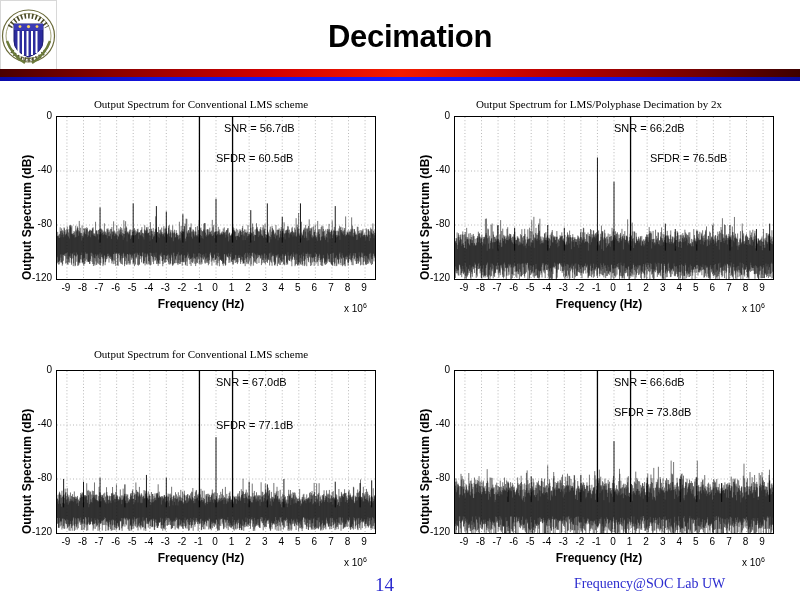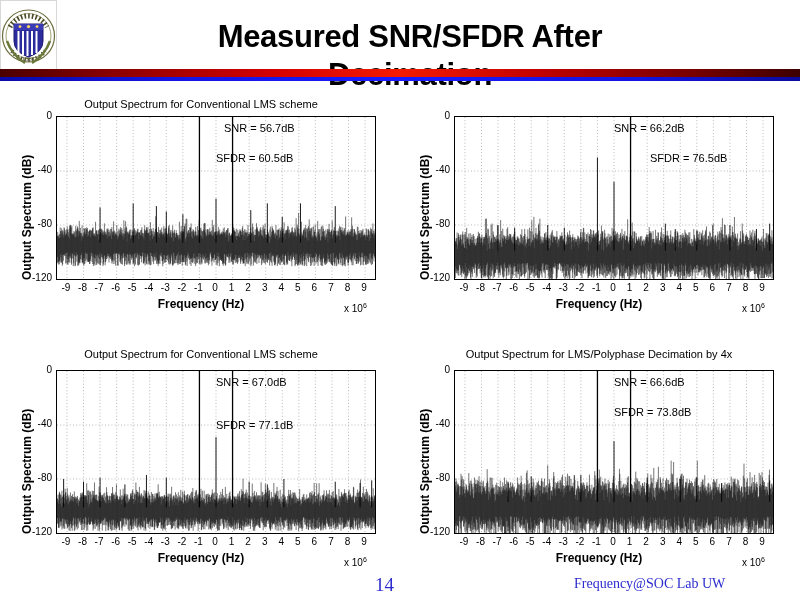--- a/index.html
+++ b/index.html
@@ -40,21 +40,21 @@
   #accent-blue{
     position:absolute;left:0;top:8px;width:100%;height:4px;
     background:linear-gradient(to right,#0a0aa8 0%,#1414e0 20%,#1a1aff 50%,#1414e0 80%,#0a0a9c 100%);
   }
 
   
   .chart{position:absolute;}
   .chart-title{
     position:absolute;left:0;top:0;width:100%;
     text-align:center;font-size:11px;color:#000;
-    font-family:Liberation Sans, sans-serif;
+    font-family:Liberation Serif, serif;
     white-space:nowrap;
   }
   .ylabel{
     position:absolute;
     font-size:12px;font-weight:bold;color:#000;
     transform:rotate(-90deg);
     transform-origin:left top;
     white-space:nowrap;
     font-family:"Liberation Sans", sans-serif;
   }
@@ -121,21 +121,20 @@
         <circle cx="19" cy="25.6" r="1.4"></circle>
         <circle cx="27.5" cy="25.6" r="1.6"></circle>
         <circle cx="36" cy="25.6" r="1.4"></circle>
       </g>
       <path d="M6 40 Q11 54 24 62" fill="none" stroke="#6b7a3a" stroke-width="2.4"></path>
       <path d="M49 40 Q44 54 31 62" fill="none" stroke="#6b7a3a" stroke-width="2.4"></path>
     </svg>
   </div>
 
   <div id="title-block">
-    <div>Measured SNR/SFDR After</div>
     <div id="title-line2">Decimation</div>
   </div>
 
   <div id="accent-bar">
     <div id="accent-red"></div>
     <div id="accent-blue"></div>
   </div>
 </div>
 
 <div id="charts-root">
@@ -207,20 +206,21 @@
       <div class="xtick" style="left: 306.375px; top: 184px;">6</div>
       <div class="xtick" style="left: 322.938px; top: 184px;">7</div>
       <div class="xtick" style="left: 339.5px; top: 184px;">8</div>
       <div class="xtick" style="left: 356.062px; top: 184px;">9</div>
       <div class="xlabel" style="left: 0px; top: 199px;">Frequency (Hz)</div>
       <div class="expo" style="left: 336px; top: 204px;">x 10<sup>6</sup></div>
       <div class="annot" style="left: 216px; top: 24px;">SNR = 56.7dB</div>
       <div class="annot" style="left: 208px; top: 54px;">SFDR = 60.5dB</div>
     </div>
     <div class="chart" style="left: 406px; top: 98px; width: 386px; height: 228px;">
+      <div class="chart-title" style="top: 0px;">Output Spectrum for LMS/Polyphase Decimation by 2x</div>
       <div class="ylabel" style="left: 12px; top: 182px;">Output Spectrum (dB)</div>
       <div class="plotbox" style="left: 48px; top: 18px; width: 320px; height: 164px;">
         <svg width="318" height="162">
           <g stroke="#9a9a9a" stroke-width="0.7" stroke-dasharray="1,2.2" fill="none">
             <line x1="9.94" x2="9.94" y1="0" y2="162"></line>
             <line x1="26.50" x2="26.50" y1="0" y2="162"></line>
             <line x1="43.06" x2="43.06" y1="0" y2="162"></line>
             <line x1="59.63" x2="59.63" y1="0" y2="162"></line>
             <line x1="76.19" x2="76.19" y1="0" y2="162"></line>
             <line x1="92.75" x2="92.75" y1="0" y2="162"></line>
@@ -356,21 +356,20 @@
       <div class="xtick" style="left: 306.375px; top: 188px;">6</div>
       <div class="xtick" style="left: 322.938px; top: 188px;">7</div>
       <div class="xtick" style="left: 339.5px; top: 188px;">8</div>
       <div class="xtick" style="left: 356.062px; top: 188px;">9</div>
       <div class="xlabel" style="left: 0px; top: 203px;">Frequency (Hz)</div>
       <div class="expo" style="left: 336px; top: 208px;">x 10<sup>6</sup></div>
       <div class="annot" style="left: 208px; top: 28px; text-align: right;">SNR = 67.0dB</div>
       <div class="annot" style="left: 208px; top: 71px;">SFDR = 77.1dB</div>
     </div>
     <div class="chart" style="left: 406px; top: 348px; width: 386px; height: 235px;">
-      <div class="chart-title" style="top: 0px;">Output Spectrum for LMS/Polyphase Decimation by 4x</div>
       <div class="ylabel" style="left: 12px; top: 186px;">Output Spectrum (dB)</div>
       <div class="plotbox" style="left: 48px; top: 22px; width: 320px; height: 164px;">
         <svg width="318" height="162">
           <g stroke="#9a9a9a" stroke-width="0.7" stroke-dasharray="1,2.2" fill="none">
             <line x1="9.94" x2="9.94" y1="0" y2="162"></line>
             <line x1="26.50" x2="26.50" y1="0" y2="162"></line>
             <line x1="43.06" x2="43.06" y1="0" y2="162"></line>
             <line x1="59.63" x2="59.63" y1="0" y2="162"></line>
             <line x1="76.19" x2="76.19" y1="0" y2="162"></line>
             <line x1="92.75" x2="92.75" y1="0" y2="162"></line>

